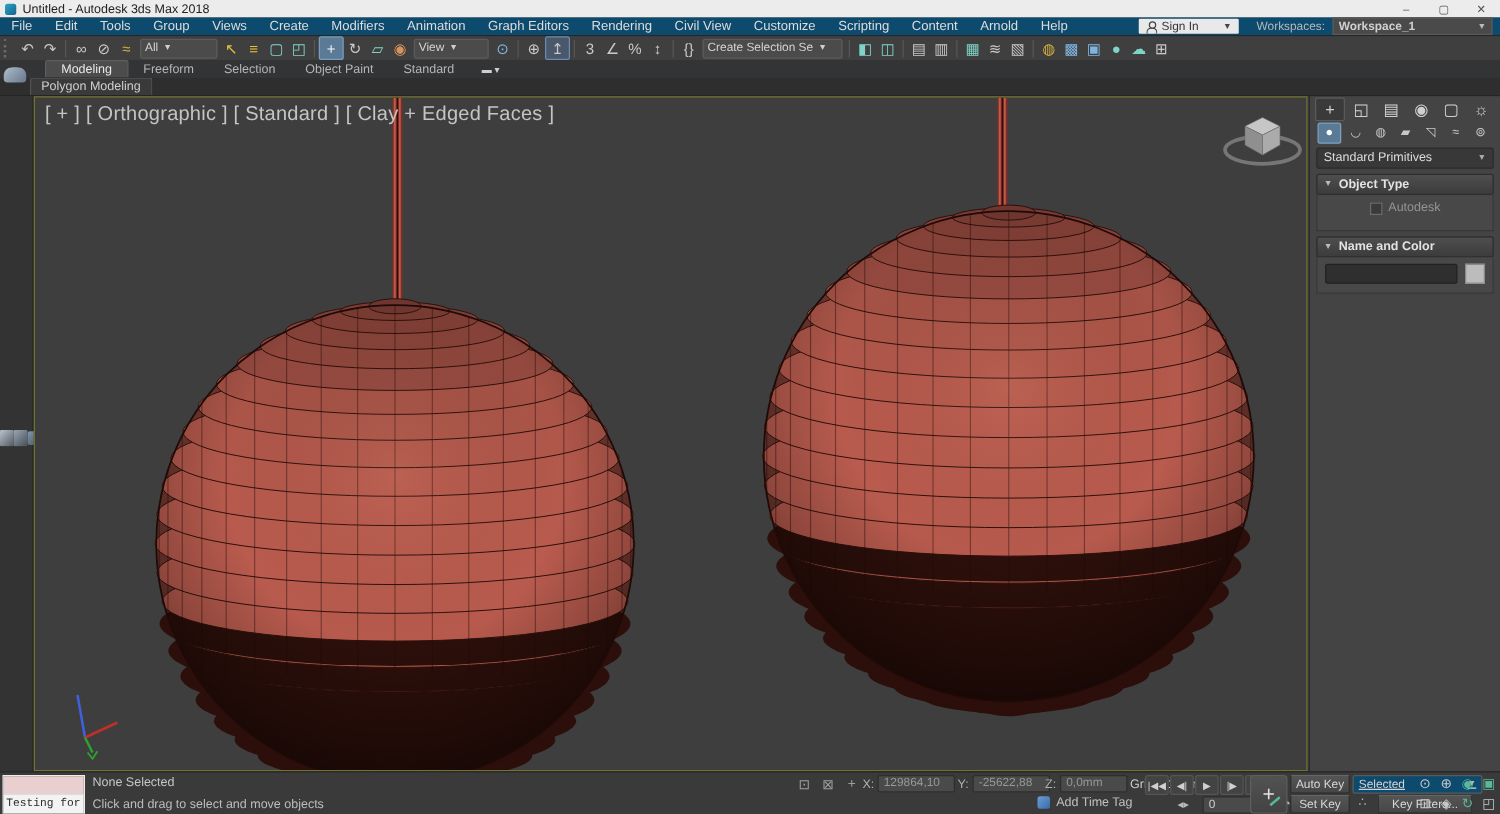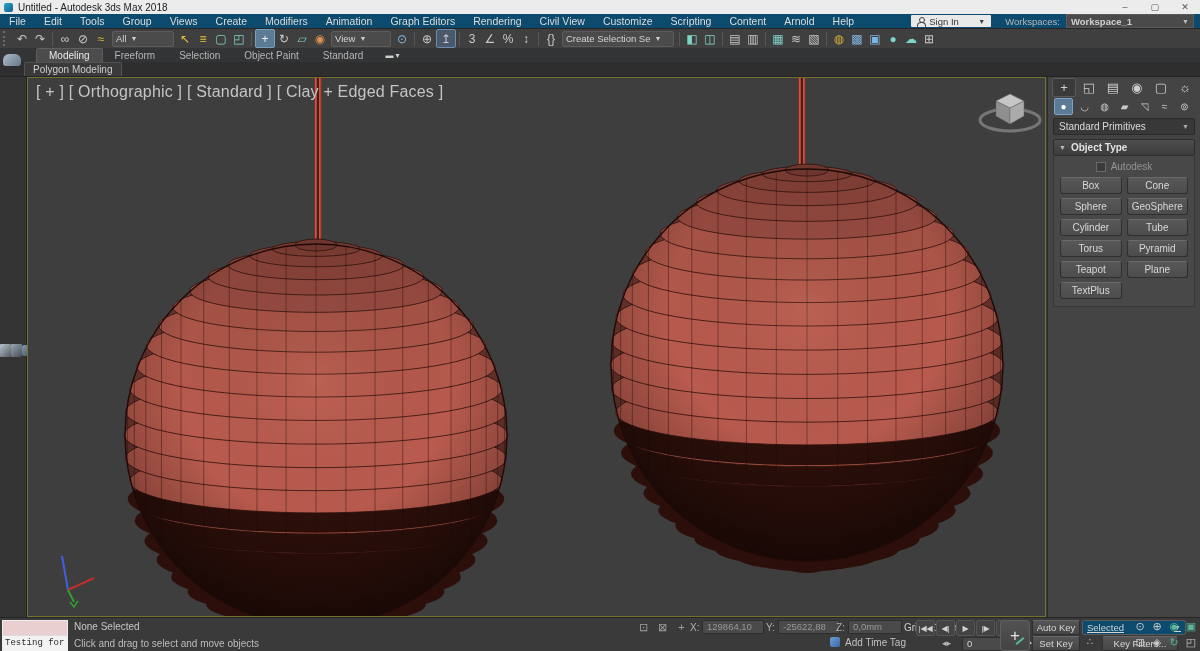--- a/index.html
+++ b/index.html
@@ -512,34 +512,32 @@
   <div class="rollout">
     <div class="rollout-head">
       <span class="tri">▼</span>
       <span>Object Type</span>
     </div>
     <div class="rollout-body">
       <div id="autogrid-row">
         <span id="autogrid-box"></span>
         <span>Autodesk</span>
       </div>
-      <div id="ot-grid">
-          <div class="ot-btn">Box</div>
-          <div class="ot-btn">Cone</div>
-          <div class="ot-btn">Sphere</div>
-          <div class="ot-btn">GeoSphere</div>
-          <div class="ot-btn">Cylinder</div>
-          <div class="ot-btn">Tube</div>
-          <div class="ot-btn">Torus</div>
-          <div class="ot-btn">Pyramid</div>
-          <div class="ot-btn">Teapot</div>
-          <div class="ot-btn">Plane</div>
-          <div class="ot-btn">TextPlus</div>
-          <div></div>
-        </div>
+    </div>
+  </div>
+  <div class="rollout">
+    <div class="rollout-head">
+      <span class="tri">▼</span>
+      <span>Name and Color</span>
+    </div>
+    <div class="rollout-body">
+      <div id="nc-row">
+        <span id="nc-field"></span>
+        <span id="nc-swatch"></span>
+      </div>
     </div>
   </div>
 </div>
 
 <div id="statusbar">
   <div id="listener">
     <div id="listener-macro"></div>
     <div id="listener-line">Testing for i</div>
   </div>
   <div id="status-sel">None Selected</div>

